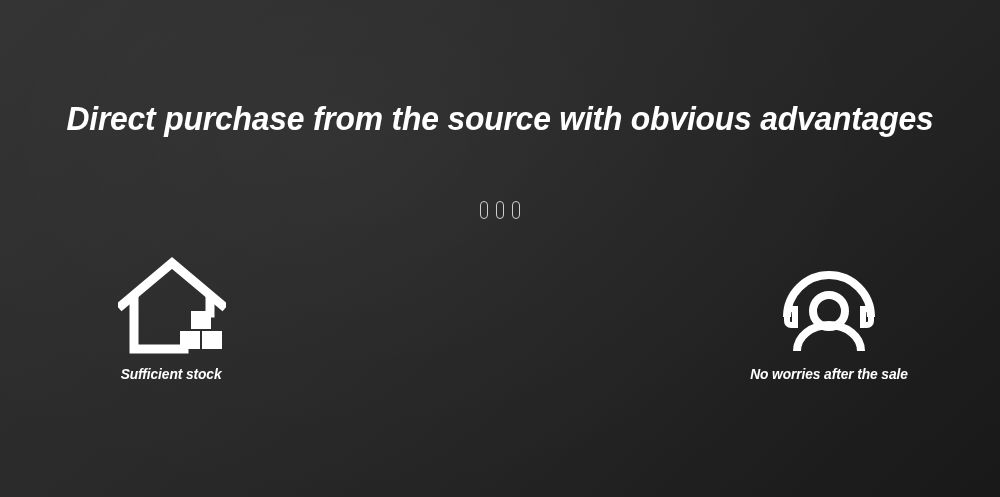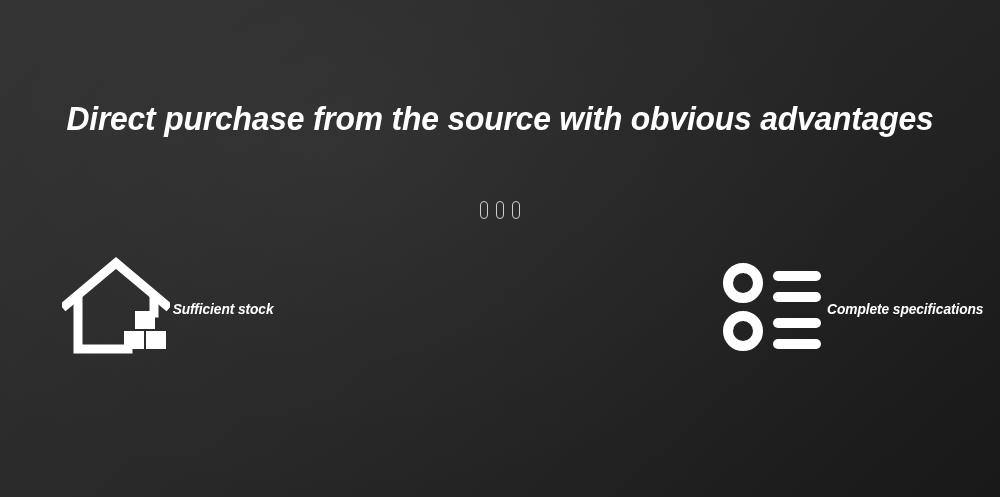--- a/index.html
+++ b/index.html
@@ -66,21 +66,21 @@
     top: 252px;
     left: 62px;
     width: 876px;
     display: flex;
     justify-content: space-between;
     align-items: flex-start;
   }
   .feature {
     width: 219px;
     display: flex;
-    flex-direction: row;
+    flex-direction: column;
     align-items: center;
   }
   .feature .icon-wrap {
     height: 110px;
     display: flex;
     align-items: center;
     justify-content: center;
   }
   .feature .icon-wrap svg { display: block; }
   .feature .caption {
@@ -120,33 +120,34 @@
           <path d="M92 42 L92 56" stroke="#fff" stroke-width="9" stroke-linecap="square" fill="none"></path>
 
           <rect x="62" y="74" width="20" height="18" fill="#fff"></rect>
           <rect x="84" y="74" width="20" height="18" fill="#fff"></rect>
           <rect x="73" y="54" width="20" height="18" fill="#fff"></rect>
         </svg>
       </div>
       <div class="caption">Sufficient stock</div>
     </div>
 
+
+
     <div class="feature">
       <div class="icon-wrap">
-        <svg width="104" height="92" viewBox="0 0 104 92" fill="none" aria-hidden="true">
+        <svg width="100" height="92" viewBox="0 0 100 92" fill="none" aria-hidden="true">
 
-          <circle cx="24" cy="22" r="15" stroke="#fff" stroke-width="10" fill="none"></circle>
+          <path d="M8 56 A42 42 0 0 1 92 56" stroke="#fff" stroke-width="8" stroke-linecap="butt" fill="none"></path>
 
-          <circle cx="24" cy="70" r="15" stroke="#fff" stroke-width="10" fill="none"></circle>
+          <path d="M8 52 v8 a4 4 0 0 0 4 4 h4 v-16 h-4 a4 4 0 0 0 -4 4 z" stroke="#fff" stroke-width="6" fill="none"></path>
 
-          <rect x="54" y="10" width="48" height="10" rx="5" fill="#fff"></rect>
-          <rect x="54" y="31" width="48" height="10" rx="5" fill="#fff"></rect>
-          <rect x="54" y="57" width="48" height="10" rx="5" fill="#fff"></rect>
-          <rect x="54" y="78" width="48" height="10" rx="5" fill="#fff"></rect>
+          <path d="M92 52 v8 a4 4 0 0 1 -4 4 h-4 v-16 h4 a4 4 0 0 1 4 4 z" stroke="#fff" stroke-width="6" fill="none"></path>
+
+          <circle cx="50" cy="50" r="16" stroke="#fff" stroke-width="8" fill="none"></circle>
+
+          <path d="M18 90 a32 26 0 0 1 64 0" stroke="#fff" stroke-width="8" stroke-linecap="butt" fill="none"></path>
         </svg>
       </div>
-      <div class="caption">Complete specifications</div>
+      <div class="caption">No worries after the sale</div>
     </div>
-
-
 
   </div>
 </div>
 
 </body></html>

